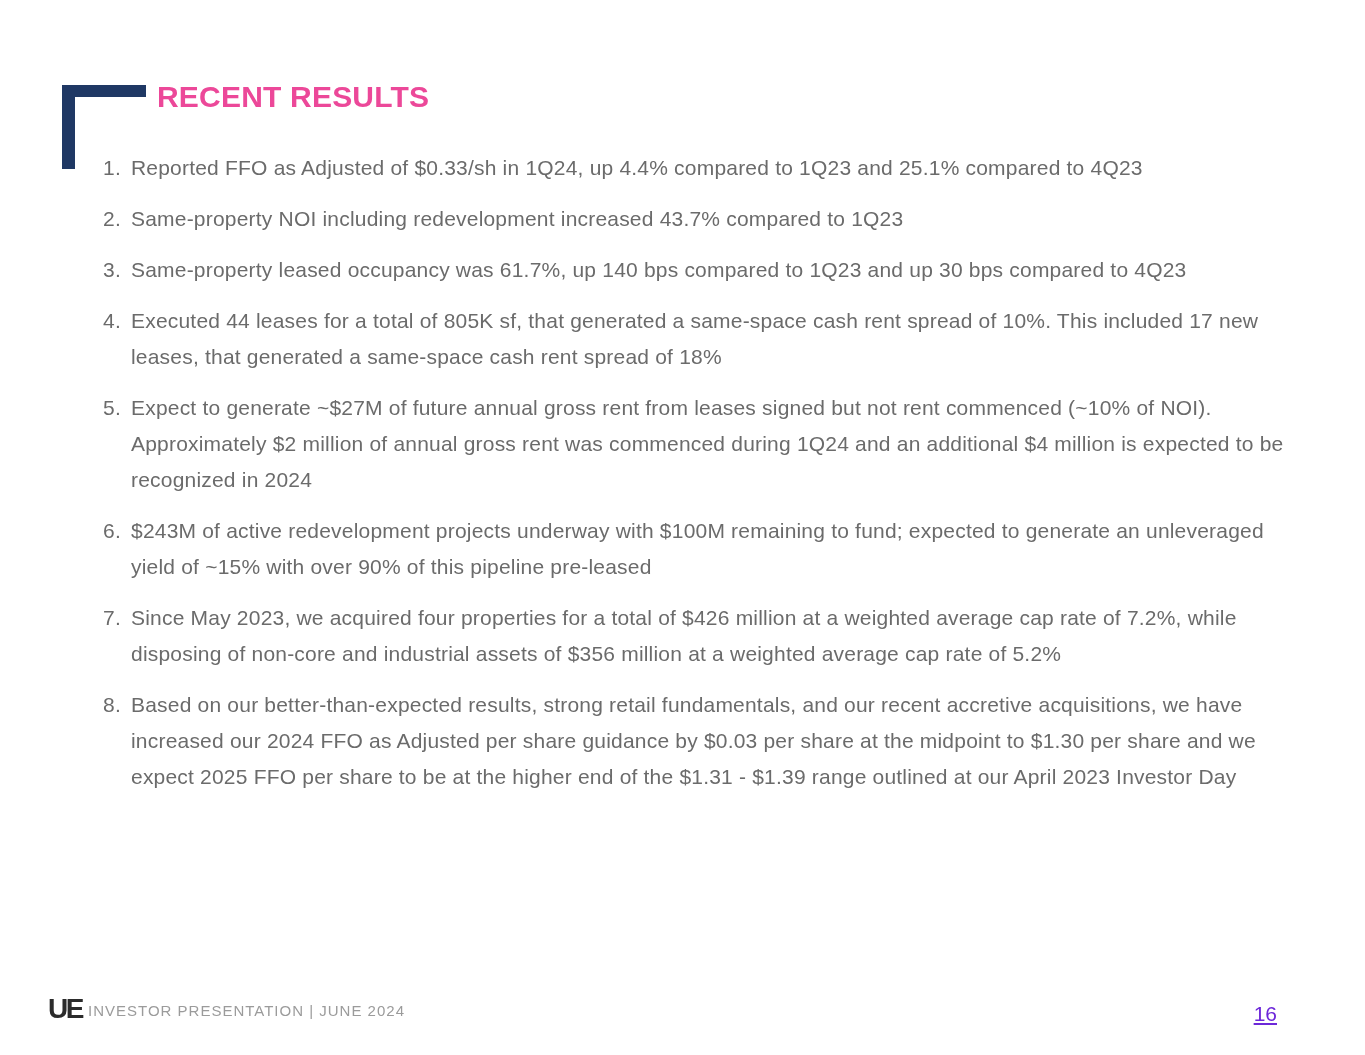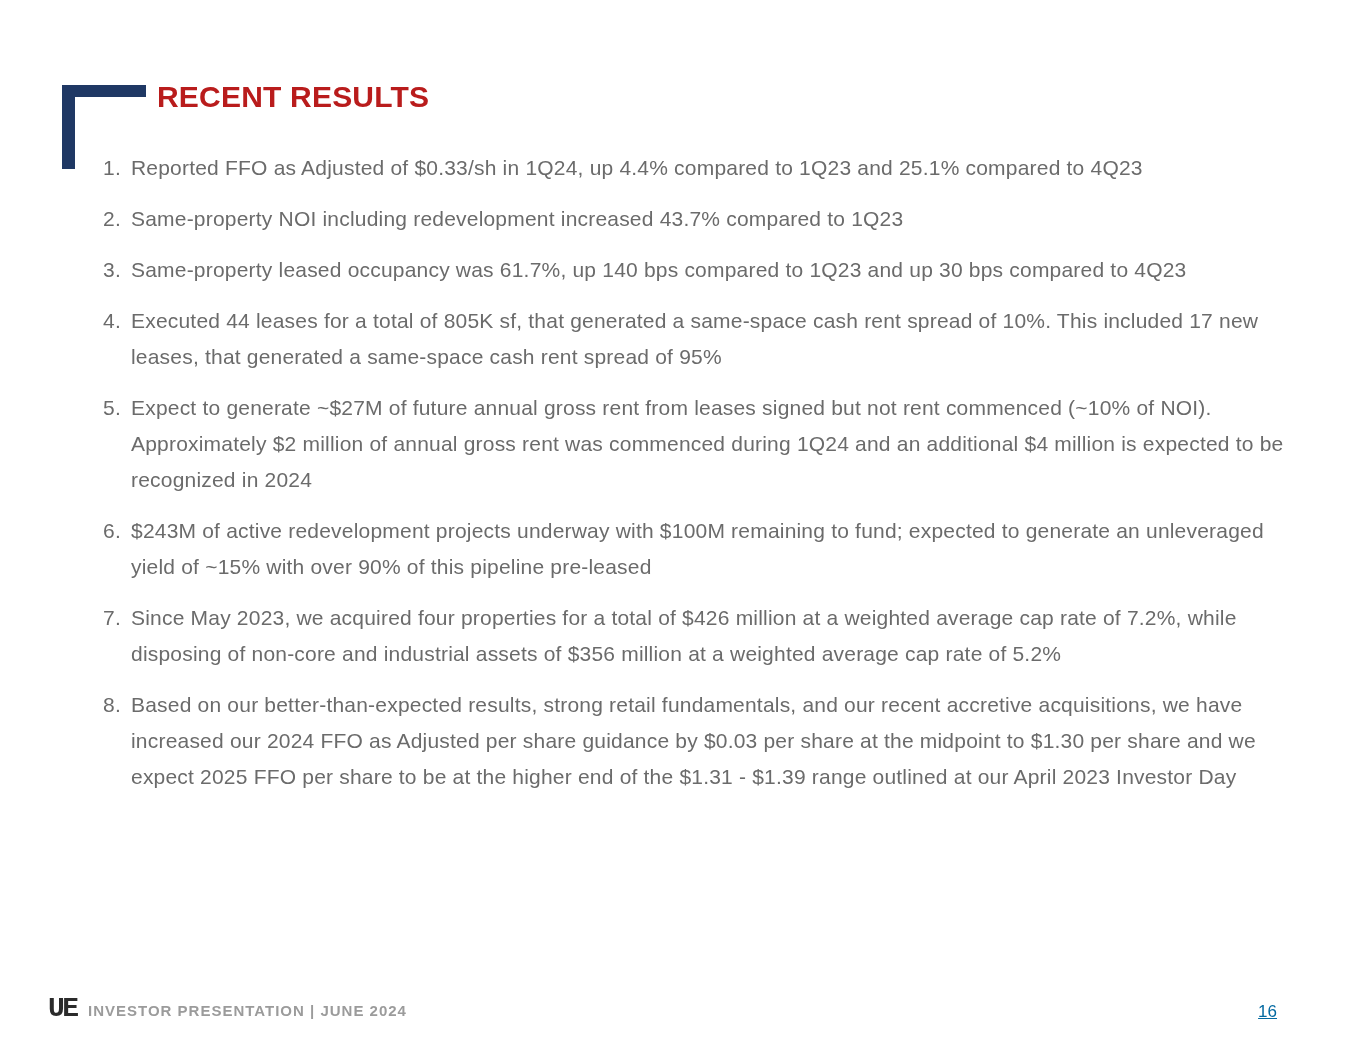--- a/index.html
+++ b/index.html
@@ -28,21 +28,21 @@
     width: 84px; height: 12px;
     background: #1F3864;
   }
 
   
   .title {
     position: absolute;
     left: 157px; top: 80px;
     font-size: 30px;
     font-weight: bold;
-    color: #b91c1c;
+    color: #ec4899;
     letter-spacing: 0.2px;
     white-space: nowrap;
   }
 
   
   .bullets {
     position: absolute;
     left: 103px; top: 150px;
     width: 1185px;
   }
@@ -69,36 +69,35 @@
     left: 0; bottom: 0;
     width: 1365px; height: 70px;
   }
   .ue-logo {
     position: absolute;
     left: 48px; top: 8px;
     font-size: 28px;
     font-weight: 800;
     letter-spacing: -2.5px;
     color: #2B2B2B;
-    font-family: Liberation Mono, monospace;
+    font-family: Liberation Sans, sans-serif;
   }
   .footer-label {
     position: absolute;
     left: 88px; top: 17px;
     font-size: 15px;
     letter-spacing: 1px;
     color: #9B9B9B;
     white-space: nowrap;
-    font-weight: bold;
   }
   .page-number {
     position: absolute;
     right: 88px; top: 17px;
-    font-size: 17px;
-    color: #0369a1;
+    font-size: 21px;
+    color: #6d28d9;
     text-decoration: underline;
   }
 </style>
 </head>
 <body>
 
 <div class="slide">
 
   <div class="bracket-v"></div>
   <div class="bracket-h"></div>
@@ -113,21 +112,21 @@
     <div class="bullet">
       <span class="bullet-number">2.</span>
       <span class="bullet-text">Same-property NOI including redevelopment increased 43.7% compared to 1Q23</span>
     </div>
     <div class="bullet">
       <span class="bullet-number">3.</span>
       <span class="bullet-text">Same-property leased occupancy was 61.7%, up 140 bps compared to 1Q23 and up 30 bps compared to 4Q23</span>
     </div>
     <div class="bullet">
       <span class="bullet-number">4.</span>
-      <span class="bullet-text">Executed 44 leases for a total of 805K sf, that generated a same-space cash rent spread of 10%. This included 17 new leases, that generated a same-space cash rent spread of 95%</span>
+      <span class="bullet-text">Executed 44 leases for a total of 805K sf, that generated a same-space cash rent spread of 10%. This included 17 new leases, that generated a same-space cash rent spread of 18%</span>
     </div>
     <div class="bullet">
       <span class="bullet-number">5.</span>
       <span class="bullet-text">Expect to generate ~$27M of future annual gross rent from leases signed but not rent commenced (~10% of NOI). Approximately $2 million of annual gross rent was commenced during 1Q24 and an additional $4 million is expected to be recognized in 2024</span>
     </div>
     <div class="bullet">
       <span class="bullet-number">6.</span>
       <span class="bullet-text">$243M of active redevelopment projects underway with $100M remaining to fund; expected to generate an unleveraged yield of ~15% with over 90% of this pipeline pre-leased</span>
     </div>
     <div class="bullet">

